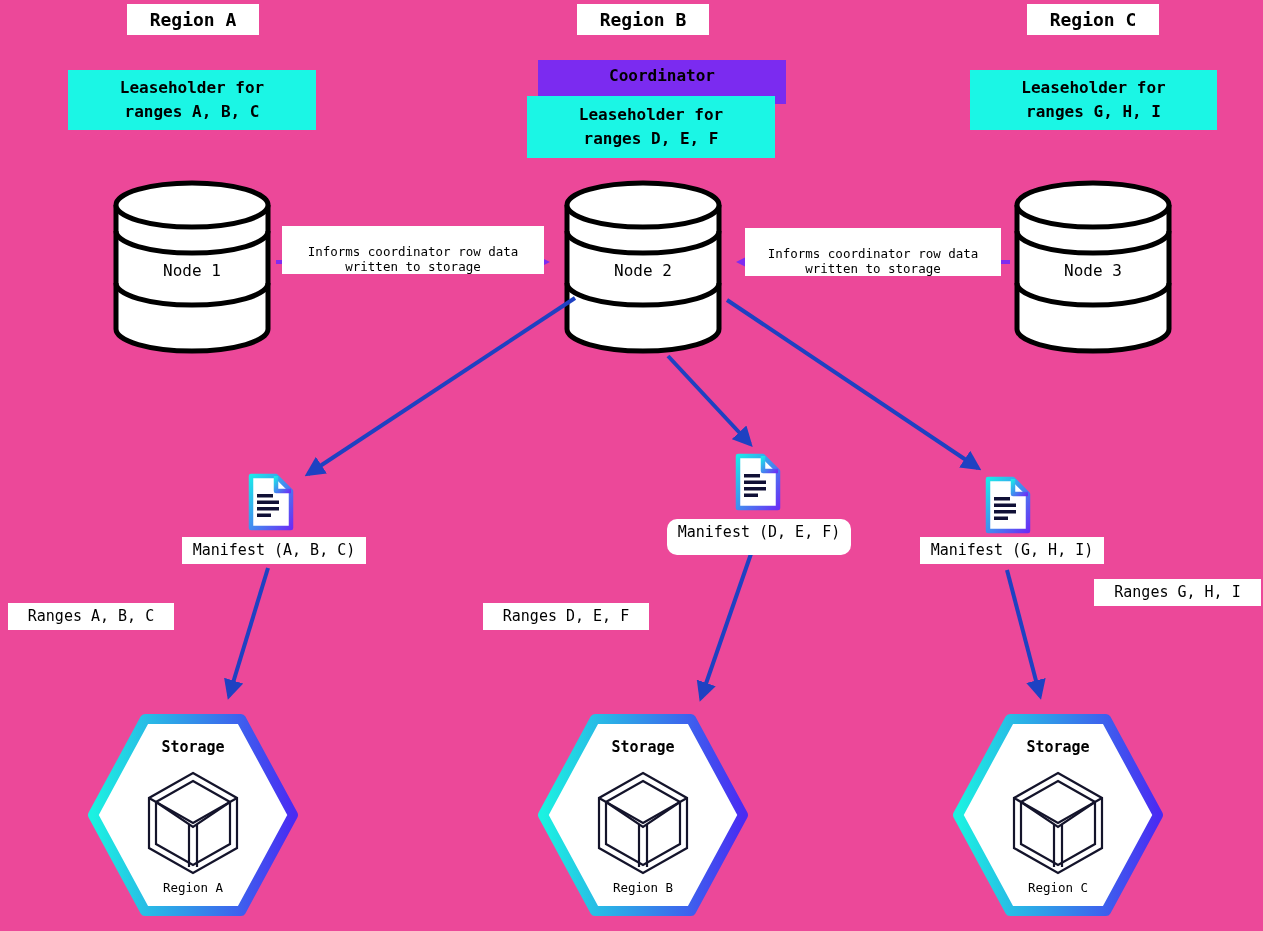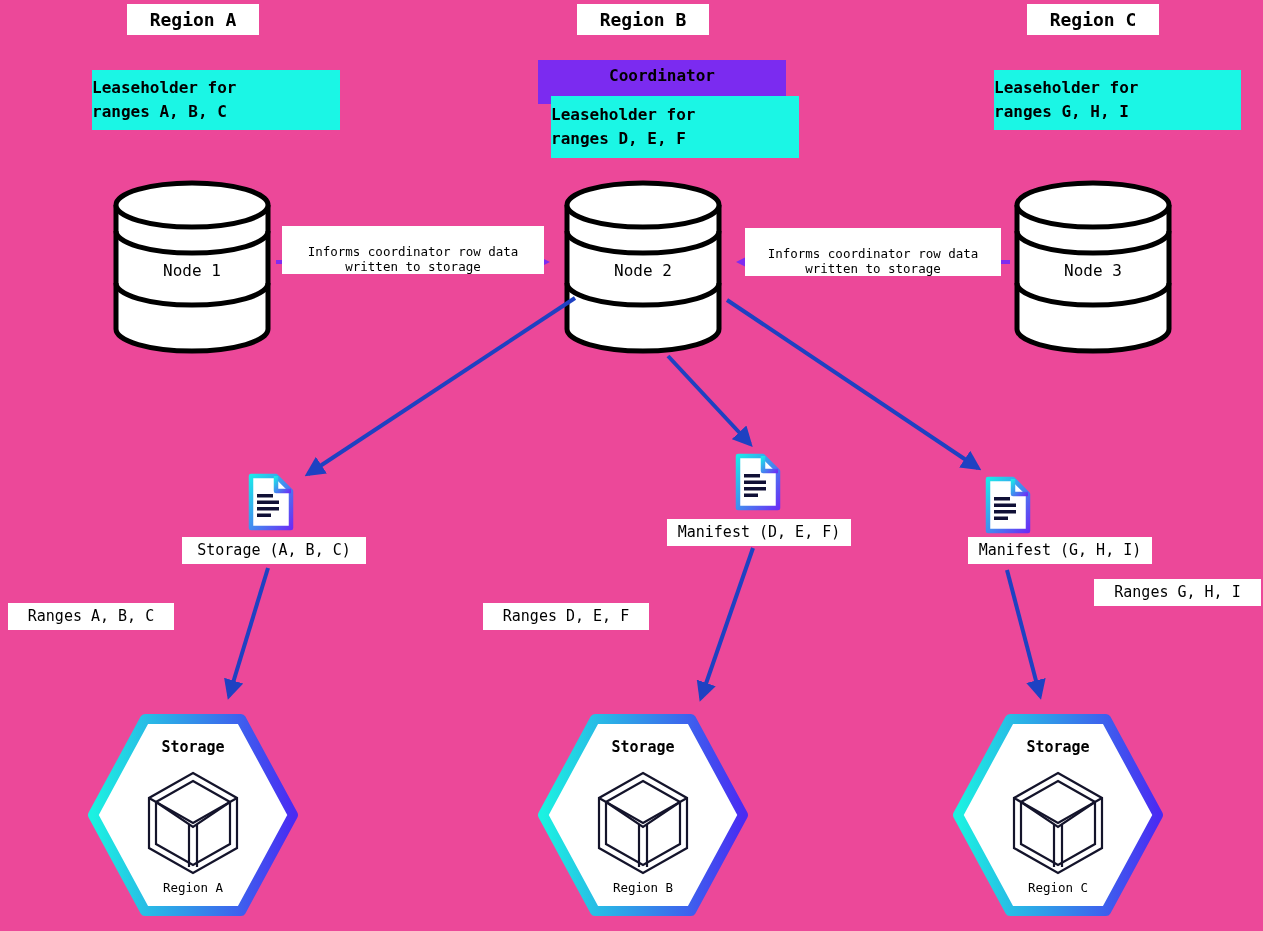--- a/index.html
+++ b/index.html
@@ -18,25 +18,24 @@
     text-align: center;
   }
   .title-box {
     font-size: 18px;
     font-weight: bold;
     line-height: 31px;
   }
   .badge-cyan {
     background: #1BF6E5;
     color: #000000;
-    text-align: left;
+    text-align: center;
     font-size: 16px;
     font-weight: bold;
     line-height: 24px;
-    margin-left: 24px;
   }
   .badge-purple {
     background: #7B2BF0;
     color: #000000;
     text-align: center;
     font-size: 16px;
     font-weight: bold;
     line-height: 32px;
   }
   .node-label { font-size: 16px; }
@@ -177,23 +176,23 @@
     <path d="M4 4 H29 L44 19 V56 H4 Z" fill="#ffffff" stroke="url(#mgrad3)" stroke-width="4.5" stroke-linejoin="round"></path>
     <path d="M29 4 V19 H44" fill="none" stroke="url(#mgrad3)" stroke-width="4.5" stroke-linejoin="round"></path>
     <g fill="#101036">
       <rect x="10" y="22" width="16" height="3.5"></rect>
       <rect x="10" y="28.5" width="22" height="3.5"></rect>
       <rect x="10" y="35" width="22" height="3.5"></rect>
       <rect x="10" y="41.5" width="14" height="3.5"></rect>
     </g>
   </svg>
 
-  <div class="abs whitebox small-label" style="left:182px; top:537px; width:184px; height:27px;">Storage (A, B, C)</div>
-  <div class="abs whitebox small-label" style="left:667px; top:519px; width:184px; height:27px;">Manifest (D, E, F)</div>
-  <div class="abs whitebox small-label" style="left:920px; top:537px; width:184px; height:27px;margin-left:48px;">Manifest (G, H, I)</div>
+  <div class="abs whitebox small-label" style="left:182px; top:537px; width:184px; height:27px;">Manifest (A, B, C)</div>
+  <div class="abs whitebox small-label" style="left:667px; top:519px; width:184px; height:36px;border-radius:10px;">Manifest (D, E, F)</div>
+  <div class="abs whitebox small-label" style="left:920px; top:537px; width:184px; height:27px;">Manifest (G, H, I)</div>
 
   <div class="abs whitebox small-label" style="left:8px; top:603px; width:166px; height:27px;">Ranges A, B, C</div>
   <div class="abs whitebox small-label" style="left:483px; top:603px; width:166px; height:27px;">Ranges D, E, F</div>
   <div class="abs whitebox small-label" style="left:1094px; top:579px; width:167px; height:27px;">Ranges G, H, I</div>
 
   <svg class="abs" style="left:83px; top:705px;" width="220" height="220" viewBox="0 0 220 220">
     <defs>
       <linearGradient id="hgrad1" x1="0" y1="0" x2="1" y2="0">
         <stop offset="0" stop-color="#1BF2E1"></stop>
           <stop offset="1" stop-color="#4A2BF2"></stop>

